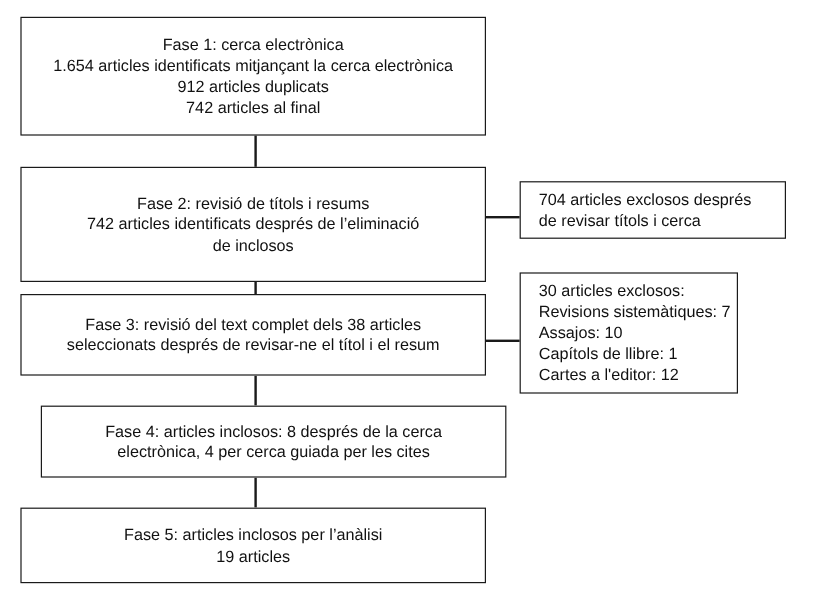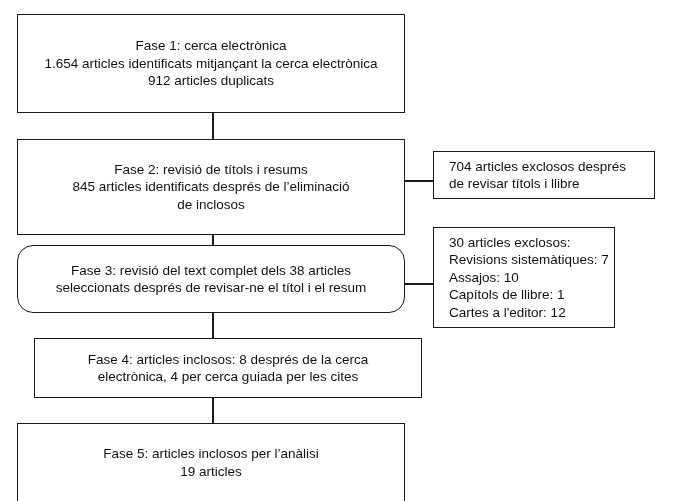--- a/index.html
+++ b/index.html
@@ -63,39 +63,40 @@
   <div class="conn-v" style="left:212px; top:313px; height:25px;"></div>
   <div class="conn-v" style="left:212px; top:398px; height:25px;"></div>
   <div class="conn-h" style="left:404px; top:180px; width:30px;"></div>
   <div class="conn-h" style="left:404px; top:283px; width:30px;"></div>
 
   <div class="box center" style="left:17px; top:14px; width:388px; height:99px;">
     <div class="box-inner">
       <div class="line">Fase 1: cerca electrònica</div>
       <div class="line">1.654 articles identificats mitjançant la cerca electrònica</div>
       <div class="line">912 articles duplicats</div>
+      <div class="line">742 articles al final</div>
     </div>
   </div>
 
   <div class="box center" style="left:17px; top:139px; width:388px; height:96px;">
     <div class="box-inner">
       <div class="line">Fase 2: revisió de títols i resums</div>
-      <div class="line">845 articles identificats després de l’eliminació</div>
+      <div class="line">742 articles identificats després de l’eliminació</div>
       <div class="line">de inclosos</div>
     </div>
   </div>
 
   <div class="box left-align" style="left:433px; top:151px; width:222px; height:48px;">
     <div class="box-inner">
       <div class="line">704 articles exclosos després</div>
-      <div class="line">de revisar títols i llibre</div>
+      <div class="line">de revisar títols i cerca</div>
     </div>
   </div>
 
-  <div class="box center" style="left:17px; top:245px; width:388px; height:68px;border-radius:16px;">
+  <div class="box center" style="left:17px; top:245px; width:388px; height:68px;">
     <div class="box-inner">
       <div class="line">Fase 3: revisió del text complet dels 38 articles</div>
       <div class="line">seleccionats després de revisar-ne el títol i el resum</div>
     </div>
   </div>
 
   <div class="box left-align" style="left:433px; top:227px; width:182px; height:101px;">
     <div class="box-inner">
       <div class="line">30 articles exclosos:</div>
       <div class="line">Revisions sistemàtiques: 7</div>
@@ -105,20 +106,20 @@
     </div>
   </div>
 
   <div class="box center" style="left:34px; top:338px; width:388px; height:60px;">
     <div class="box-inner">
       <div class="line">Fase 4: articles inclosos: 8 després de la cerca</div>
       <div class="line">electrònica, 4 per cerca guiada per les cites</div>
     </div>
   </div>
 
-  <div class="box center" style="left:17px; top:423px; width:388px; height:79px;">
+  <div class="box center" style="left:17px; top:423px; width:388px; height:63px;">
     <div class="box-inner">
       <div class="line">Fase 5: articles inclosos per l’anàlisi</div>
       <div class="line">19 articles</div>
     </div>
   </div>
 
 </div>
 
 </body></html>

